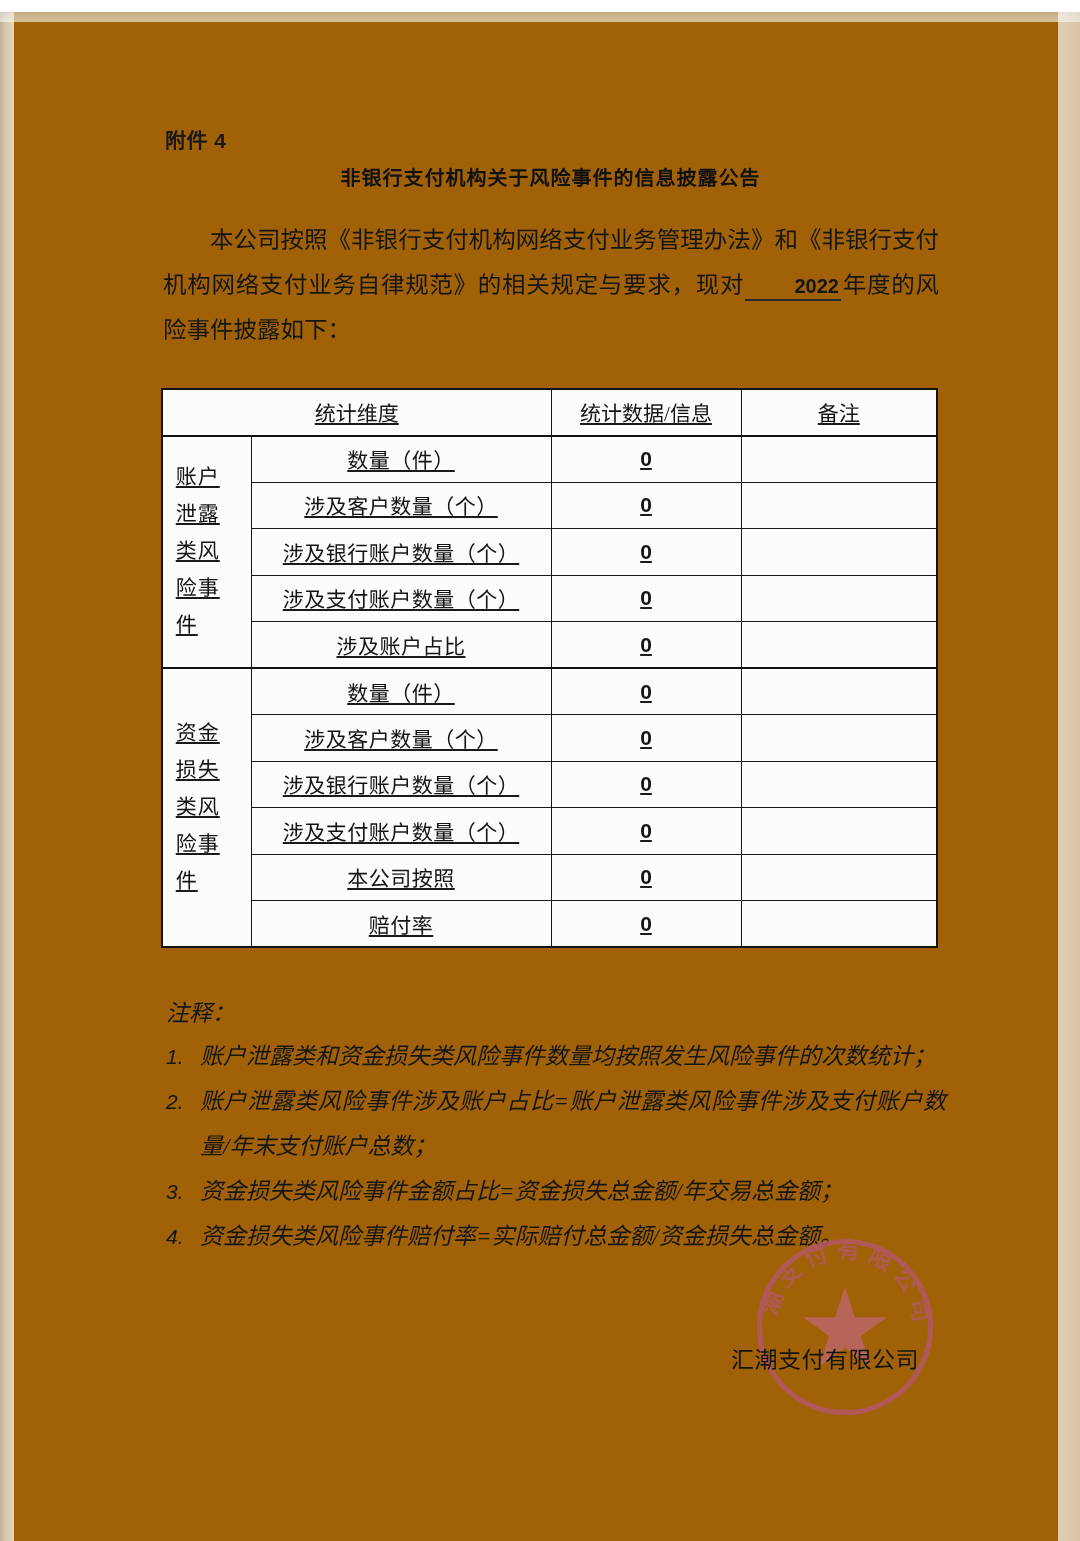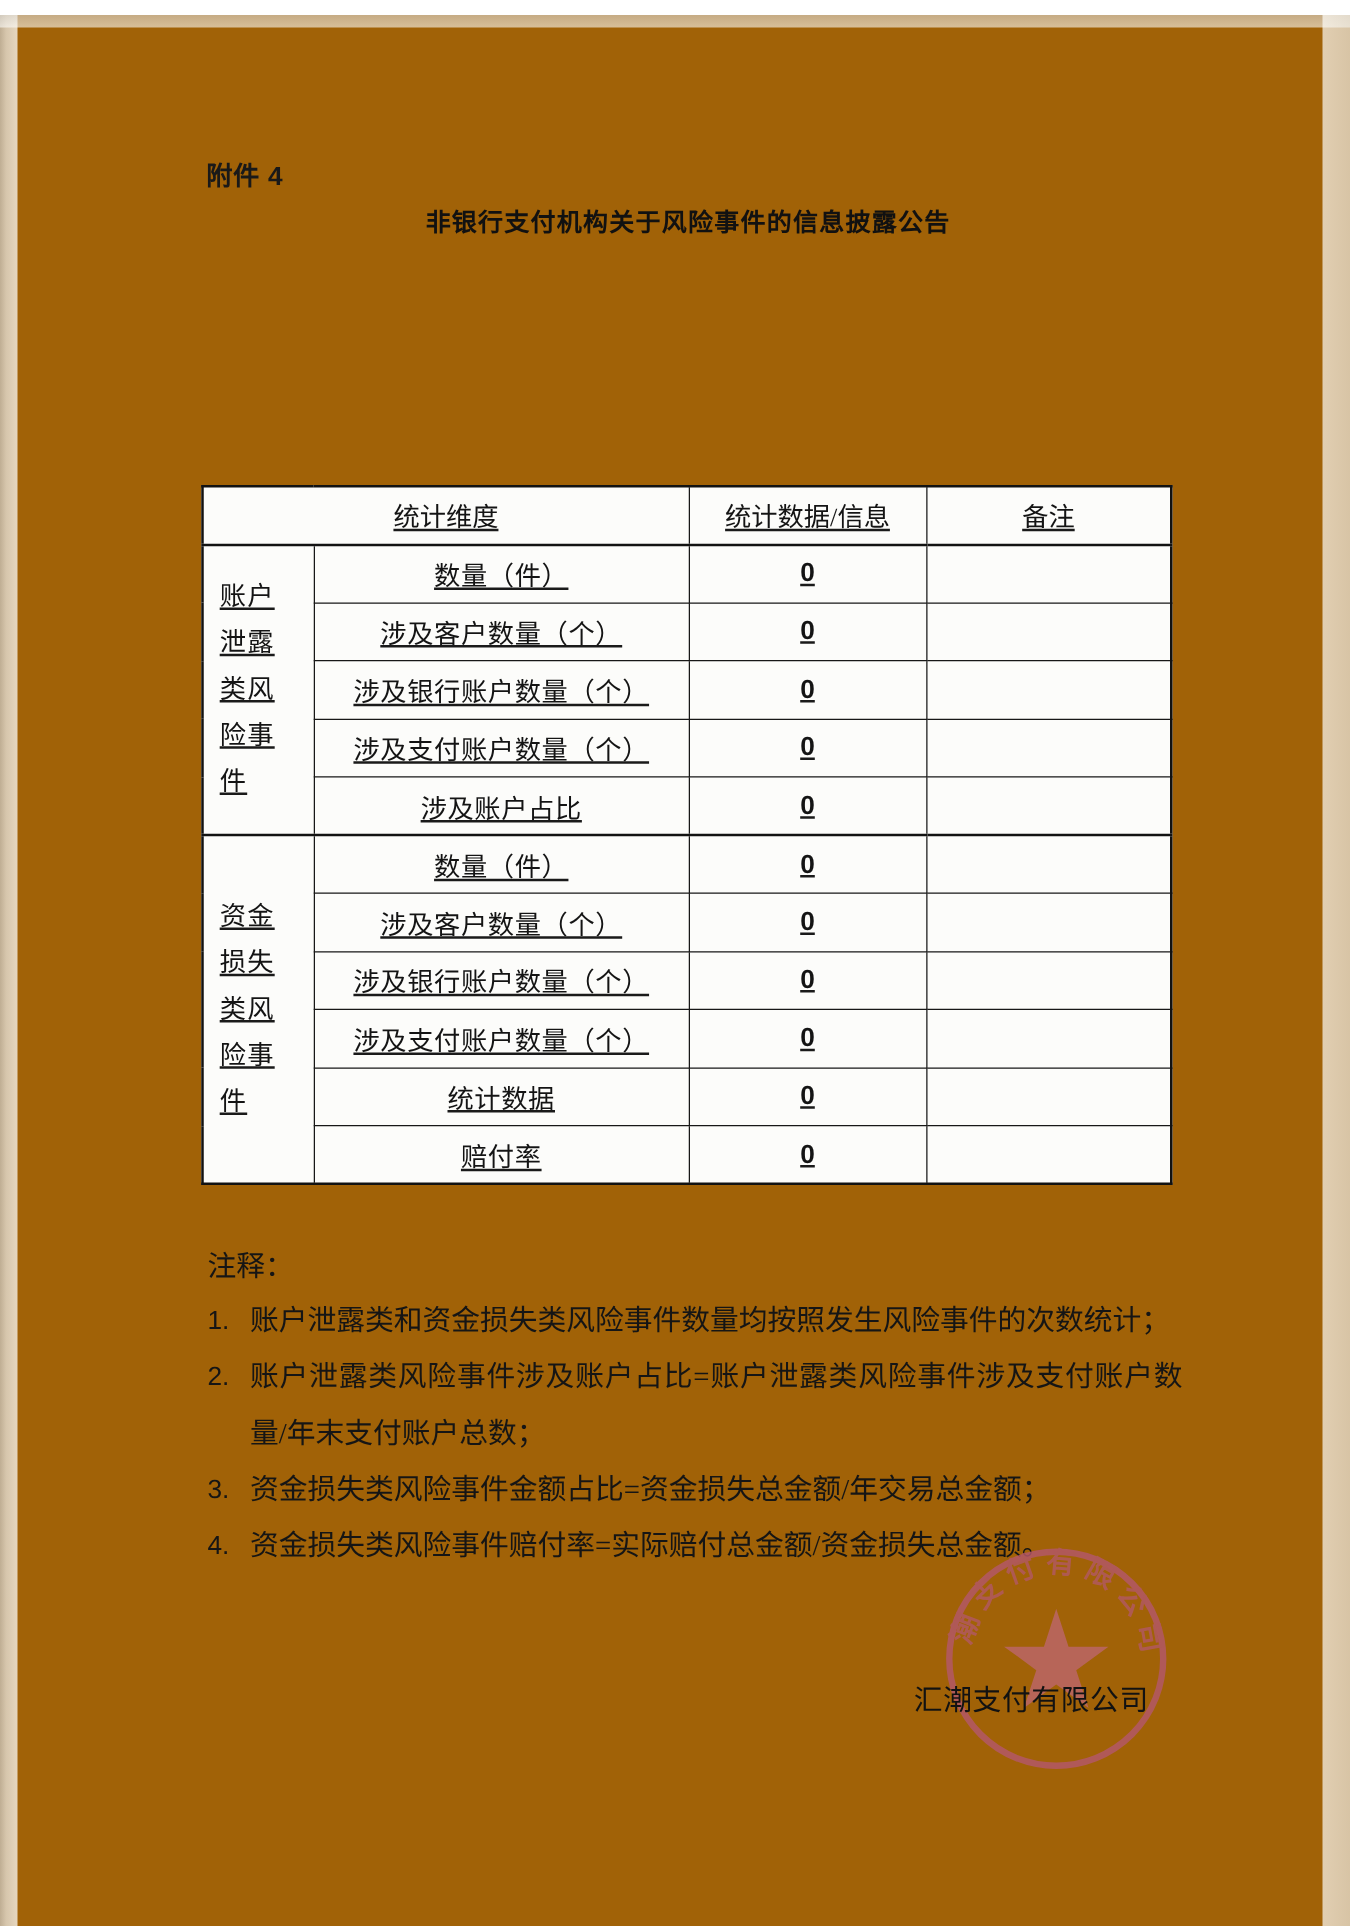--- a/index.html
+++ b/index.html
@@ -156,20 +156,21 @@
   }
   td.note-cell { }
   tr.group-start td { border-top: 2.2px solid #121212; }
 
   
   #notes-block {
     position: absolute;
     left: 166px;
     top: 982px;
     width: 780px;
+    font-style: italic;
   }
   #notes-title {
     font-size: 23px;
     line-height: 40px;
     color: #151515;
   }
   .note-item {
     display: flex;
     font-size: 23px;
     line-height: 45px;
@@ -226,20 +227,21 @@
 <div id="page">
 
   <div id="scan-shade-left"></div>
   <div id="scan-shade-top"></div>
   <div id="scan-shade-right"></div>
 
   <div id="attachment-label">附件 4</div>
 
   <div id="doc-title">非银行支付机构关于风险事件的信息披露公告</div>
 
+  <div id="intro-paragraph"><span>本公司按照《非银行支付机构网络支付业务管理办法》和《非银行支付机构网络支付业务自律规范》的相关规定与要求，现对</span><span class="year-blank">2022</span><span>年度的风险事件披露如下：</span></div>
 
   <div id="risk-table-wrap">
     <table class="risk-table">
       <colgroup>
         <col class="col-group">
           <col class="col-dim">
           <col class="col-data">
           <col class="col-note">
       </colgroup>
       <tbody id="table-body">
@@ -293,21 +295,21 @@
             <td class="dim-cell">涉及银行账户数量（个）</td>
             <td class="data-cell">0</td>
             <td class="note-cell"></td>
           </tr>
           <tr>
             <td class="dim-cell">涉及支付账户数量（个）</td>
             <td class="data-cell">0</td>
             <td class="note-cell"></td>
           </tr>
           <tr>
-            <td class="dim-cell">统计数据</td>
+            <td class="dim-cell">本公司按照</td>
             <td class="data-cell">0</td>
             <td class="note-cell"></td>
           </tr>
           <tr>
             <td class="dim-cell">赔付率</td>
             <td class="data-cell">0</td>
             <td class="note-cell"></td>
           </tr>
         </tbody>
     </table>

